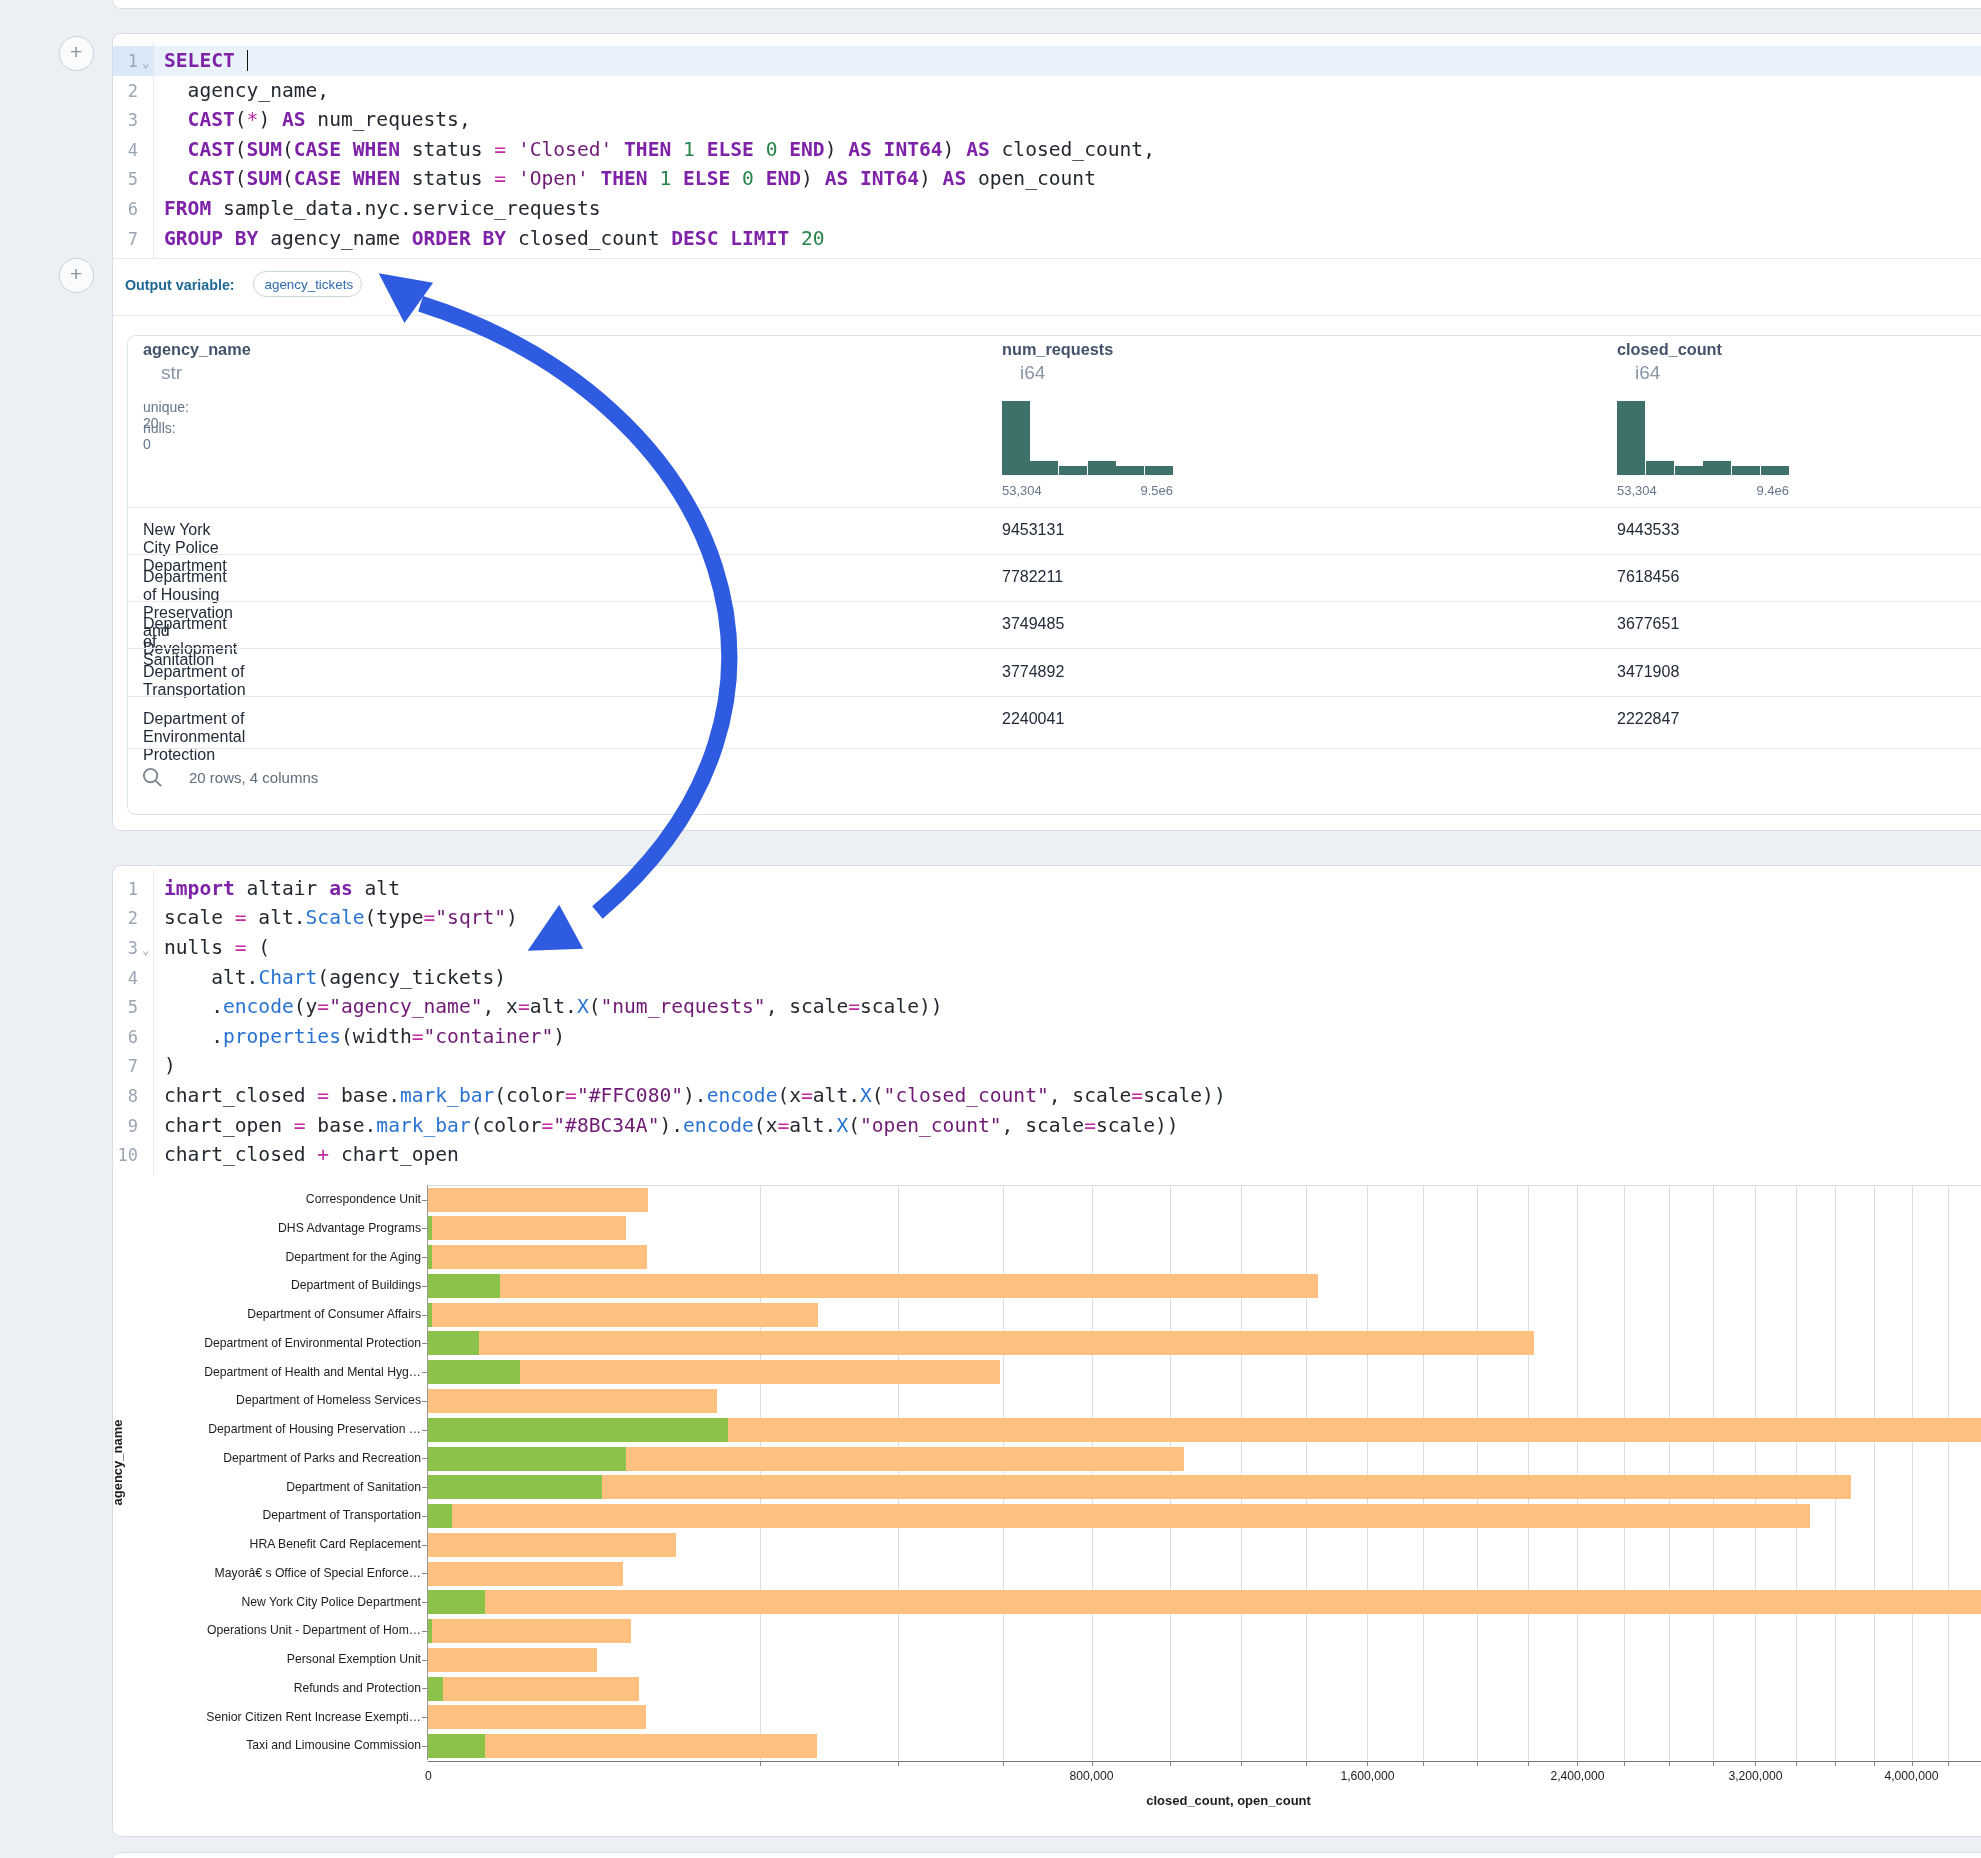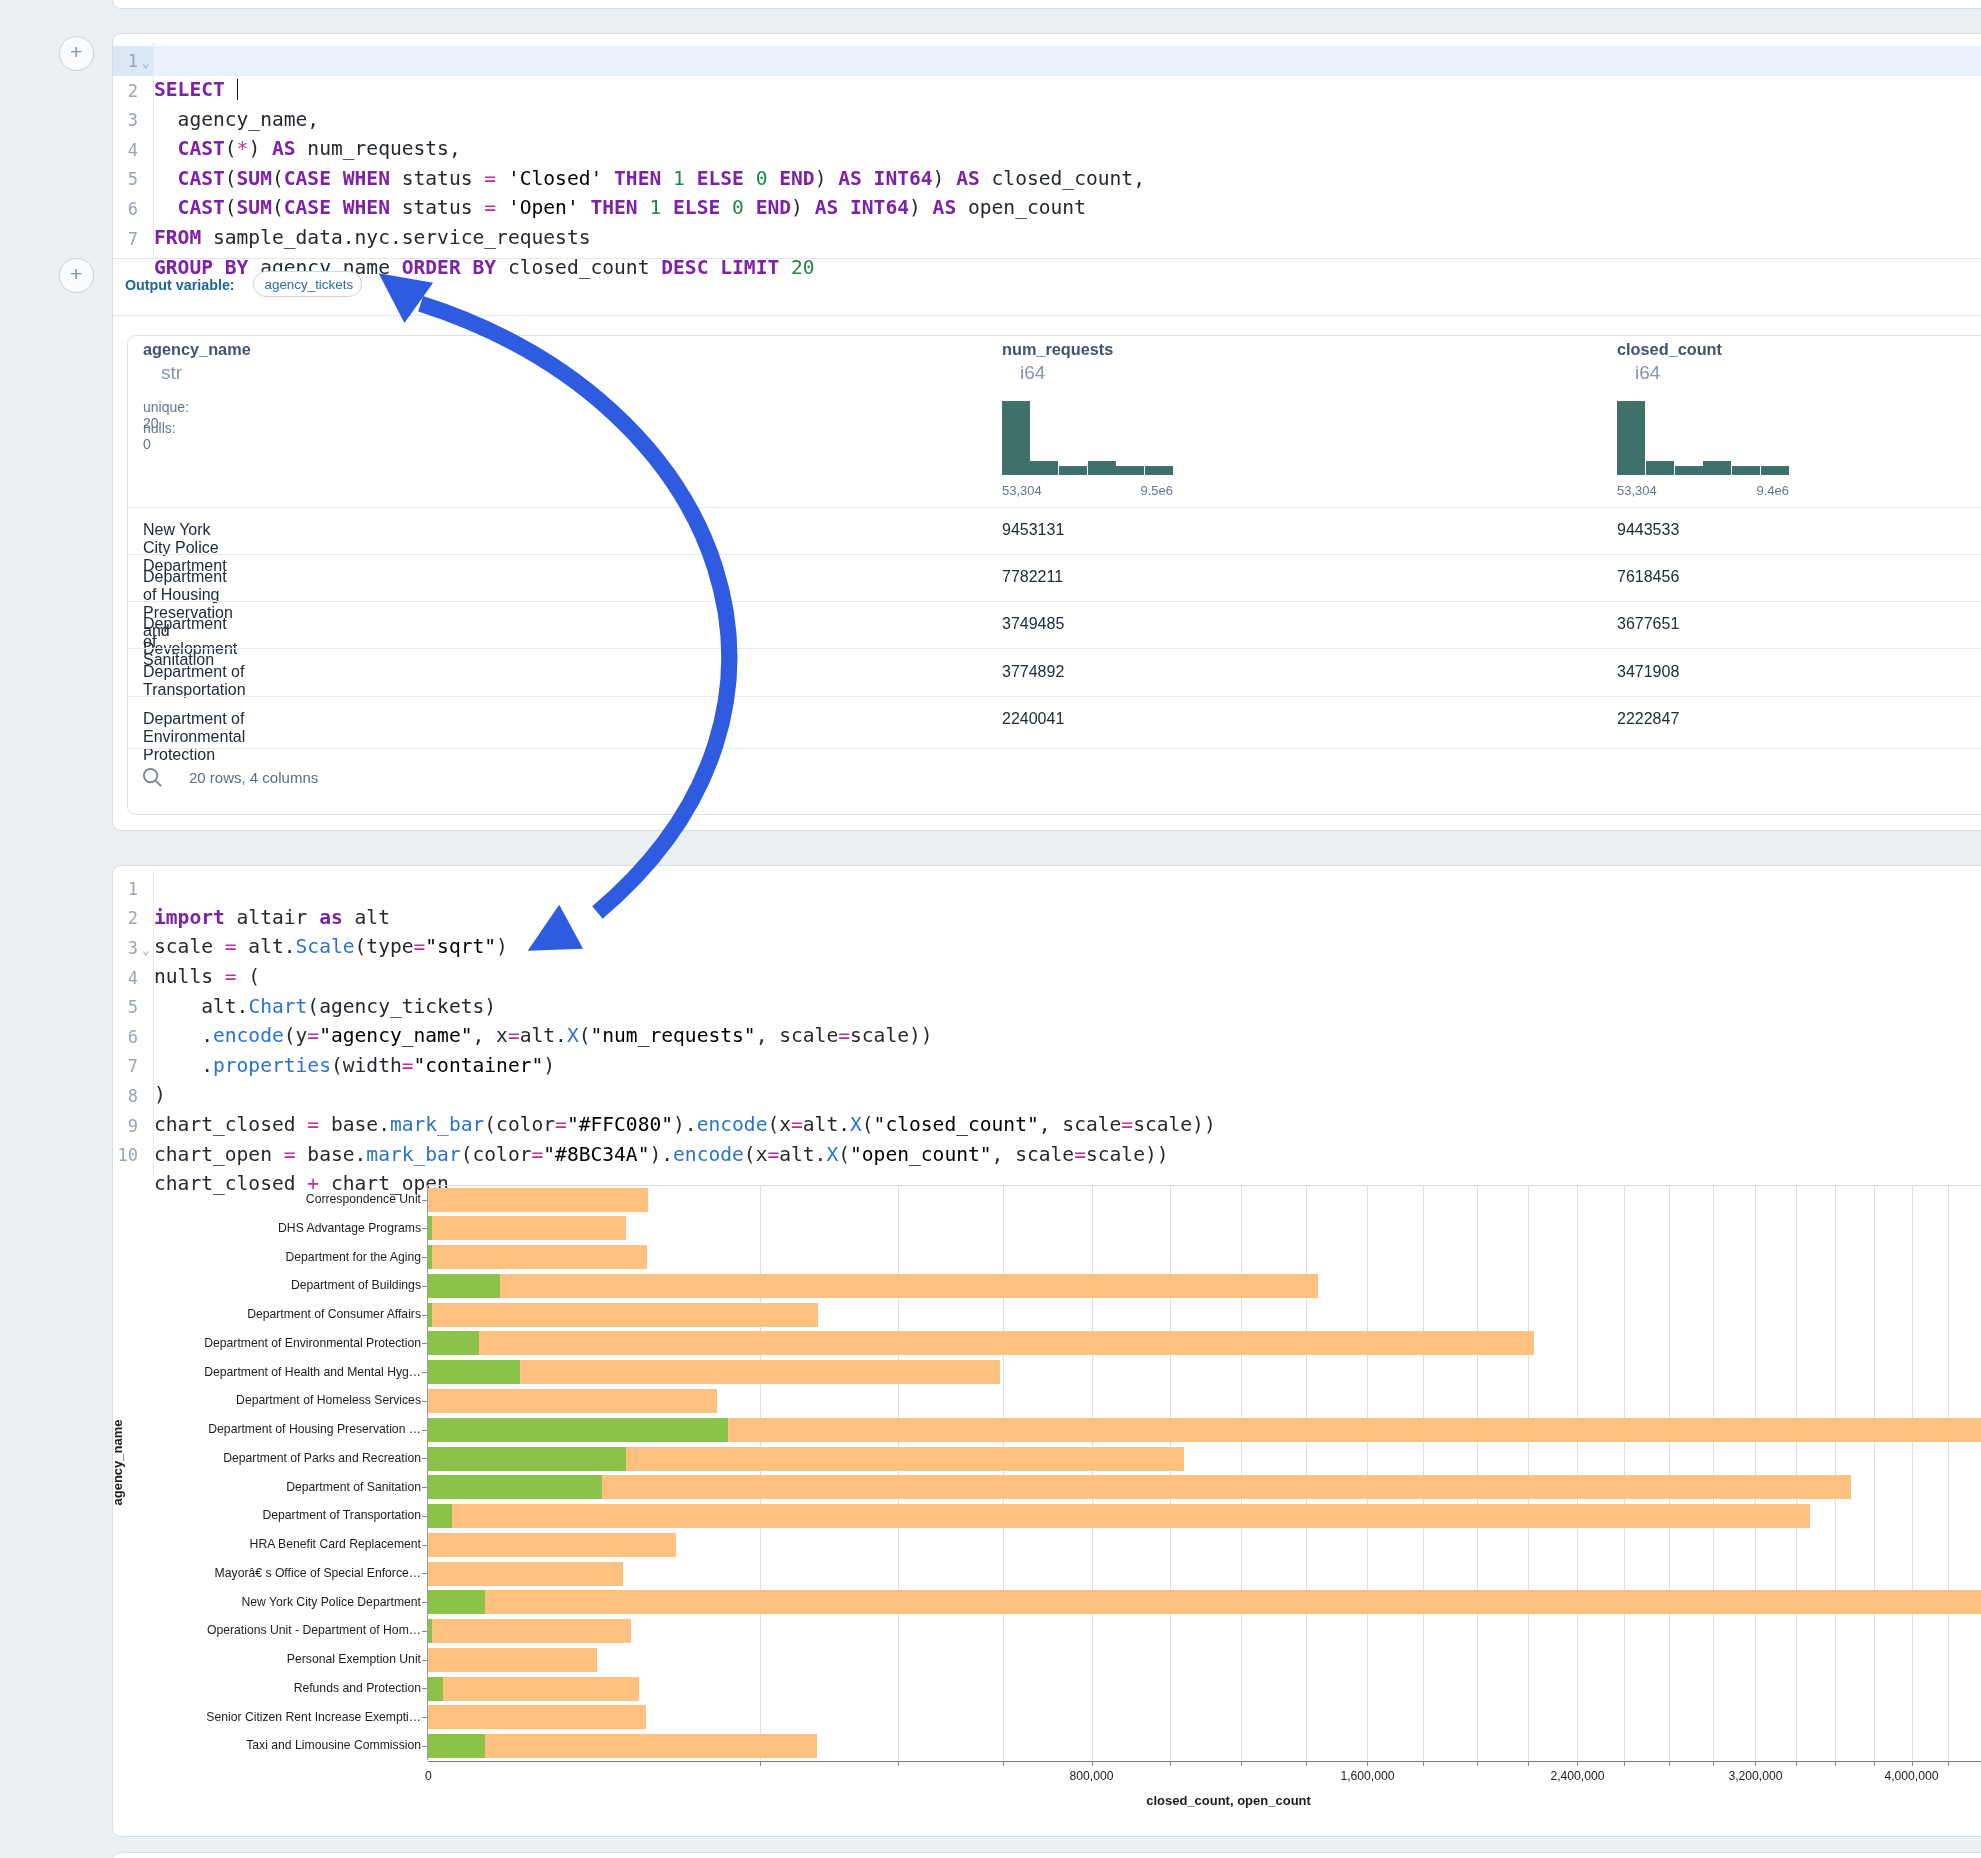--- a/index.html
+++ b/index.html
@@ -6,24 +6,24 @@
   body{width:1982px;height:1858px;background:#edf0f3;font-family:"Liberation Sans",sans-serif;position:relative;overflow:hidden;}
   #page{position:absolute;left:0;top:0;width:1982px;height:1858px;overflow:hidden;}
   .card{position:absolute;background:#fff;border:1px solid #d7dde4;border-radius:8.6px;box-sizing:border-box;}
   .sliver{position:absolute;background:#fff;border:1px solid #d7dde4;box-sizing:border-box;}
   .addbtn{position:absolute;width:32.5px;height:32.5px;border:1.4px solid #c9d1da;border-radius:50%;background:#fafbfc;color:#8a96a3;font-size:21px;line-height:30px;text-align:center;cursor:pointer;}
   .divider{position:absolute;height:1px;background:#e4e8ed;}
   .vline{position:absolute;width:1px;background:#e5e9ef;}
   .codeline{position:absolute;left:113px;height:30px;white-space:pre;font-family:"DejaVu Sans Mono","Liberation Mono",monospace;font-size:19.6px;line-height:30px;color:#24292f;}
   .lnum{position:absolute;left:0;width:25px;text-align:right;color:#9aa5b3;font-size:17px;}
   .caret{position:absolute;left:29px;top:1.9px;color:#97a1af;font-size:12.4px;}
-  .ctext{position:absolute;left:41px;top:0;margin-top:29px;}
+  .ctext{position:absolute;left:51px;top:0;}
   .tk-k{color:#7e22a8;font-weight:bold;}
   .tk-o{color:#c02ba0;}
-  .tk-s{color:#000000;}
+  .tk-s{color:#701a75;}
   .tk-n{color:#258548;}
   .tk-f{color:#2873d2;}
   .tk-d{color:#24292f;}
   .cursor{display:inline-block;width:1.9px;height:21px;background:#111;vertical-align:-3.8px;}
   .activeband{position:absolute;background:#e9f1fb;}
   .gcell{position:absolute;background:#dbe8f8;}
   .ovlabel{position:absolute;font-size:14.3px;font-weight:bold;color:#1e6796;text-align:right;}
   .ovchip{position:absolute;height:26px;border:1px solid #ccd4dd;border-radius:13.4px;background:#fff;color:#2f6bb0;font-size:13.4px;line-height:26px;padding:0 10.5px;box-sizing:border-box;overflow:hidden;white-space:nowrap;cursor:pointer;}
   .colname{position:absolute;font-size:16.3px;font-weight:bold;color:#44536b;}
   .coltype{position:absolute;font-size:19px;color:#8795a6;margin-left:18px;}

